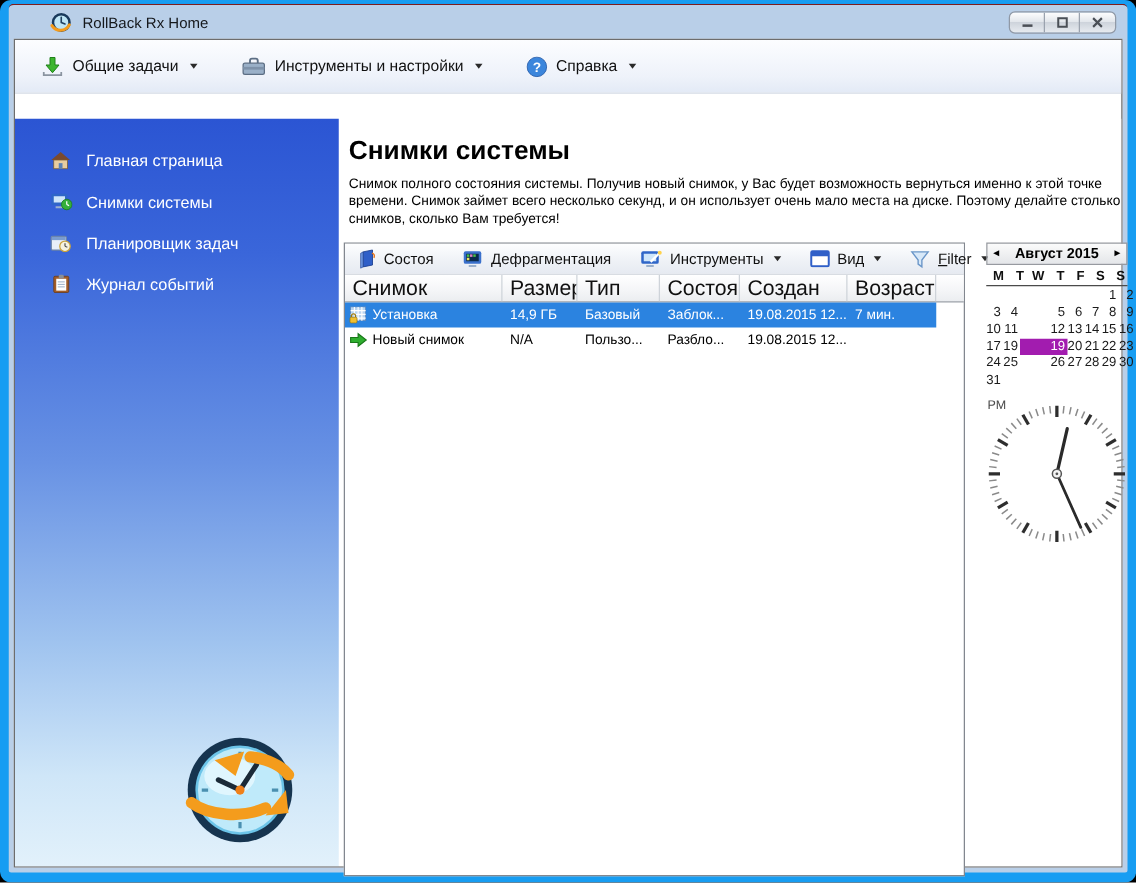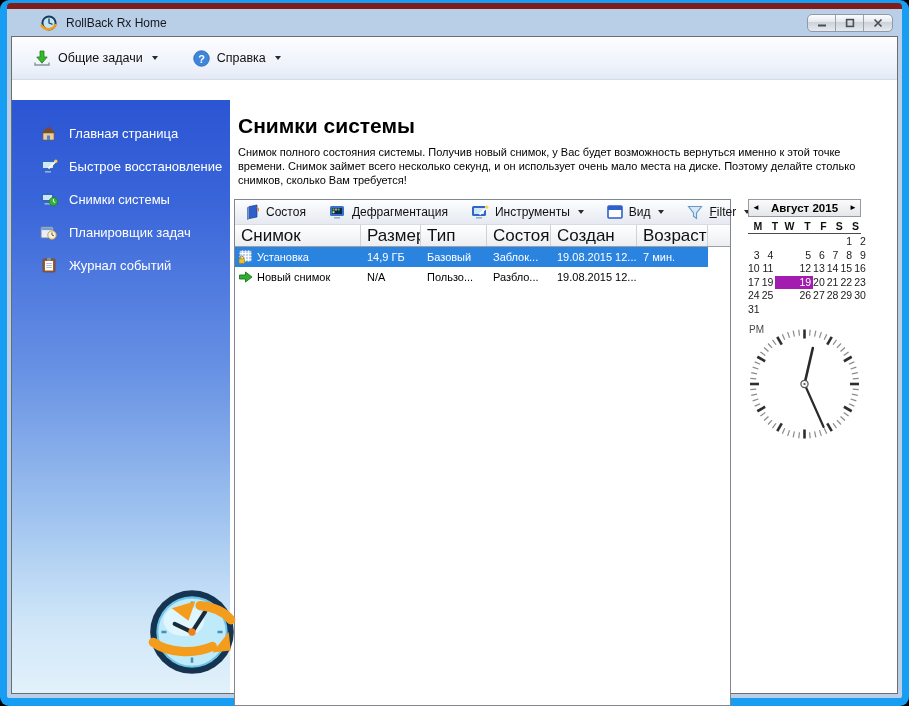--- a/index.html
+++ b/index.html
@@ -4,21 +4,21 @@
 <style>
   * { box-sizing: border-box; }
   html,body { margin:0; padding:0; }
   body {
     width:909px; height:706px; background:#000; overflow:hidden; position:relative;
     font-family:"Liberation Sans", sans-serif;
   }
   .window { position:absolute; inset:0; background:#179df2; border-radius:9px; }
   .chrome {
     position:absolute; top:3px; left:7px; right:7px; bottom:8px;
-    background:#b9cfe8; border-top:6px solid #7f1d1d; border-radius:4px 4px 2px 2px;
+    background:#b9cfe8; border-top:1px solid #7f1d1d; border-radius:4px 4px 2px 2px;
   }
   
   .titlebar { height:27px; position:relative; display:flex; align-items:center; }
   .title-icon { margin-left:33px; width:18px; height:18px; flex:none; }
   .title-text { margin-left:8px; font-size:12px; color:#15181c; }
   .win-buttons {
     position:absolute; right:9px; top:5px; display:flex;
     border:1px solid #9099a6; border-radius:5px; overflow:hidden;
     background:linear-gradient(#fdfdfe,#e3e7ec 45%,#ccd2da 46%,#e7ebf0);
   }
@@ -33,21 +33,21 @@
   .menubar {
     height:43px; flex:none; display:flex; align-items:center; padding-left:21px; gap:35px;
     background:linear-gradient(#fcfdff,#eef2fa 70%,#e3eaf6); border-bottom:1px solid #d5dce6;
   }
   .menu-item { display:flex; align-items:center; gap:7px; font-size:12.5px; color:#101010; cursor:pointer; }
   .caret { width:0; height:0; border-left:3.5px solid transparent; border-right:3.5px solid transparent;
     border-top:4px solid #2a2a2a; margin-left:2px; }
   .content { flex:1; display:flex; min-height:0; }
   
   .sidebar {
-    width:218px; flex:none; position:relative;
+    width:259px; flex:none; position:relative;
     background:linear-gradient(180deg,#2b55d3 0%,#3a66da 18%,#6892e4 46%,#9fc3ef 70%,#cfe6f8 88%,#e2f1fb 100%);
   }
   .nav { padding-top:23px; display:flex; flex-direction:column; gap:13px; }
   .nav-item { display:flex; align-items:center; gap:11px; padding-left:27px; height:20px;
     color:#fff; font-size:13px; cursor:pointer; white-space:nowrap; }
   .nav-icon { width:19px; height:17px; flex:none; display:flex; align-items:center; justify-content:center; }
   .logo { position:absolute; left:128px; bottom:12px; width:104px; height:102px; }
   
   .main { flex:1; padding:14px 0 0 4px; background:#fff; min-width:0; }
   .page-title { margin:0 0 0 4px; font-size:21px; font-weight:bold; color:#000; }
@@ -126,20 +126,29 @@
       <div class="menubar">
         <div class="menu-item">
           <svg width="18" height="16" viewBox="0 0 18 16">
             <path d="M7 1 h4 v6 h3.2 l-5.2 6.2 L3.8 7 H7 z" fill="#3cb52e" stroke="#1f8018" stroke-width="0.8"></path>
             <path d="M2 12.5 v2.5 h14 v-2.5" fill="none" stroke="#8a94a0" stroke-width="1.4"></path>
           </svg>
           <span>Общие задачи</span>
           <span class="caret"></span>
         </div>
         <div class="menu-item">
+          <svg width="20" height="16" viewBox="0 0 20 16">
+            <path d="M7 5.5 v-2 a1.6 1.6 0 0 1 1.6 -1.6 h3 a1.6 1.6 0 0 1 1.6 1.6 v2" fill="none" stroke="#5c6e84" stroke-width="1.5"></path>
+            <rect x="1.5" y="5.5" width="17" height="9" rx="1.5" fill="#9ab0c8" stroke="#5c6e84"></rect>
+            <rect x="1.5" y="8.5" width="17" height="2.2" fill="#7e92aa"></rect>
+          </svg>
+          <span>Инструменты и настройки</span>
+          <span class="caret"></span>
+        </div>
+        <div class="menu-item">
           <svg width="17" height="17" viewBox="0 0 17 17">
             <circle cx="8.5" cy="8.5" r="7.8" fill="#3c86dc" stroke="#2a5faa" stroke-width="0.7"></circle>
             <text x="8.5" y="12.6" font-size="11" font-weight="bold" fill="#fff" text-anchor="middle" font-family="Liberation Sans, sans-serif">?</text>
           </svg>
           <span>Справка</span>
           <span class="caret"></span>
         </div>
       </div>
 
       <div class="content">
@@ -148,32 +157,20 @@
           <div class="nav">
             <div class="nav-item">
               <span class="nav-icon">
                 <svg width="17" height="15" viewBox="0 0 17 15">
                   <polygon points="8.5,0.5 16,7 1,7" fill="#7a4a2e"></polygon>
                   <rect x="3" y="7" width="11" height="7" fill="#e8cda0" stroke="#7a5a30" stroke-width="0.6"></rect>
                   <rect x="7" y="9.5" width="3" height="4.5" fill="#5a82b8"></rect>
                 </svg>
               </span>
               <span>Главная страница</span>
-            </div>
-            <div class="nav-item">
-              <span class="nav-icon">
-                <svg width="18" height="15" viewBox="0 0 18 15">
-                  <rect x="1" y="1" width="14" height="10" rx="1.5" fill="#2f66c8"></rect>
-                  <rect x="3" y="3" width="10" height="6" fill="#cfe6fa"></rect>
-                  <rect x="5" y="12" width="6" height="1.6" fill="#9ab0cc"></rect>
-                  <line x1="8.5" y1="9.5" x2="15.5" y2="2.5" stroke="#fff" stroke-width="1.8"></line>
-                  <circle cx="15.8" cy="2.2" r="1.6" fill="#ffd24a"></circle>
-                </svg>
-              </span>
-              <span>Быстрое восстановление</span>
             </div>
             <div class="nav-item">
               <span class="nav-icon">
                 <svg width="18" height="15" viewBox="0 0 18 15">
                   <rect x="1" y="1" width="13" height="9" rx="1.5" fill="#2f66c8"></rect>
                   <rect x="3" y="3" width="9" height="5" fill="#cfe6fa"></rect>
                   <rect x="4.5" y="11" width="5.5" height="1.6" fill="#9ab0cc"></rect>
                   <circle cx="13.4" cy="9.6" r="4.2" fill="#35b03a" stroke="#1f7a24" stroke-width="0.7"></circle>
                   <path d="M13.4 9.6 V6.9 M13.4 9.6 L15.3 10.5" stroke="#fff" stroke-width="1" fill="none"></path>
                 </svg>

